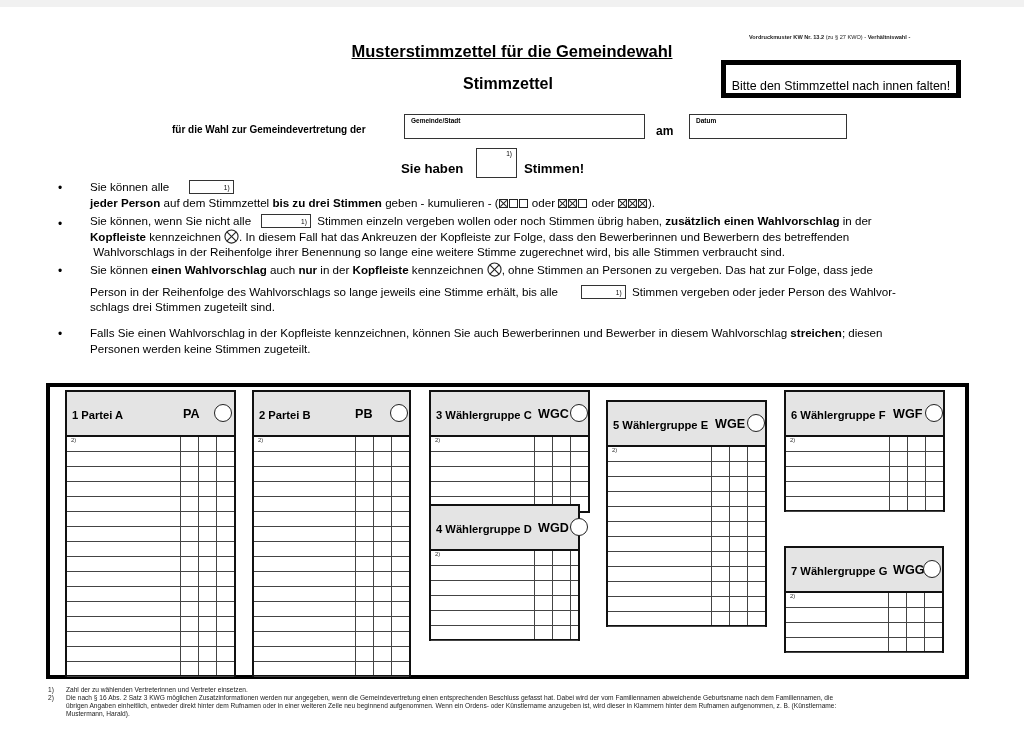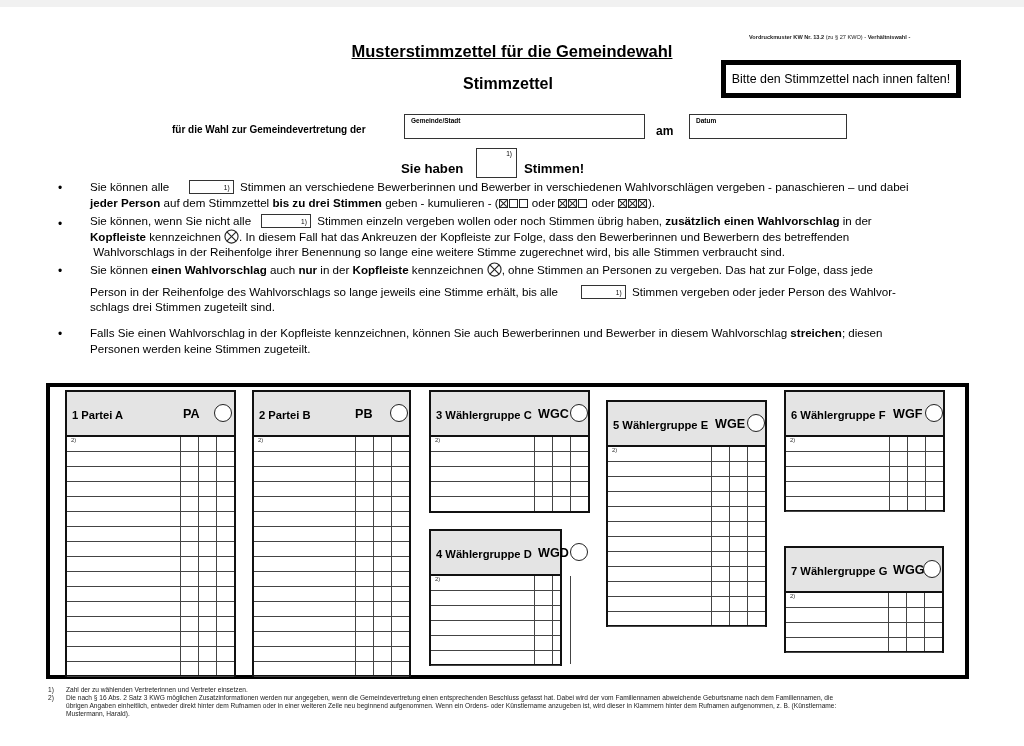--- a/index.html
+++ b/index.html
@@ -3,21 +3,21 @@
 <meta charset="utf-8">
 <style>
   html,body{margin:0;padding:0;}
   body{width:1024px;height:746px;background:#fff;position:relative;overflow:hidden;font-family:"Liberation Sans",sans-serif;color:#000;}
   .topband{position:absolute;left:0;top:0;width:1024px;height:7px;background:#f1f1f1;}
   .abs{position:absolute;}
   .formno{left:749px;top:34px;font-size:5.6px;font-weight:bold;color:#222;white-space:nowrap;}
   .formno .n{font-weight:normal;}
   .title{left:0;width:1024px;top:42px;text-align:center;font-size:16.5px;font-weight:bold;text-decoration:underline;}
   .subtitle{left:420px;width:176px;top:75px;text-align:center;font-size:16px;font-weight:bold;}
-  .foldbox{left:721px;top:60px;width:240px;height:38px;border:5px solid #000;box-sizing:border-box;display:flex;align-items:center;justify-content:center;font-size:12.4px;}
+  .foldbox{left:721px;top:60px;width:240px;height:38px;border:5px solid #000;box-sizing:border-box;display:flex;align-items:flex-end;justify-content:center;font-size:12.4px;}
   .wahlline{left:172px;top:124px;font-size:10px;font-weight:bold;white-space:nowrap;}
   .field{border:1.2px solid #333;box-sizing:border-box;background:#fff;}
   .field .lbl{position:absolute;left:6px;top:2px;font-size:6.5px;font-weight:bold;}
   .gemeinde{left:404px;top:114px;width:241px;height:25px;}
   .am{left:656px;top:124px;font-size:12px;font-weight:bold;}
   .datum{left:689px;top:114px;width:158px;height:25px;}
   .siehaben{left:401px;top:161px;font-size:13.2px;font-weight:bold;}
   .votesbox{left:476px;top:148px;width:41px;height:30px;}
   .sup{position:absolute;right:4px;top:1px;font-size:6.5px;}
   .stimmen{left:524px;top:161px;font-size:13.2px;font-weight:bold;}
@@ -68,21 +68,21 @@
 </div>
 
 <div class="abs siehaben">Sie haben</div>
 <div class="abs field votesbox">
     <span class="sup">1)</span>
   </div>
 <div class="abs stimmen">Stimmen!</div>
 
 <span class="bullet" style="top:181px">•</span>
 <div class="para" style="top:179px">
-  <div><span>Sie können alle</span>&nbsp;&nbsp;&nbsp;&nbsp;&nbsp;&nbsp;<span class="inbox" style="width:45px"><span class="s">1)</span></span>&nbsp;&nbsp;<span>Stimmen an verschiedene Bewerberinnen und Bewerber in verschiedenen Wahlvorschlägen vergeben - panaschieren – und dabei</span></div>
+  <div><span>Sie können alle</span>&nbsp;&nbsp;&nbsp;&nbsp;&nbsp;&nbsp;<span class="inbox" style="width:45px"><span class="s">1)</span></span>&nbsp;&nbsp;</div>
   <div><b>jeder Person</b> <span>auf dem Stimmzettel</span> <b>bis zu drei Stimmen</b> <span>geben - kumulieren - (</span><span><span class="sq x"></span><span class="sq"></span><span class="sq"></span></span> <span>oder</span> <span><span class="sq x"></span><span class="sq x"></span><span class="sq"></span></span> <span>oder</span> <span><span class="sq x"></span><span class="sq x"></span><span class="sq x"></span></span><span>).</span></div>
 </div>
 
 <span class="bullet" style="top:217px">•</span>
 <div class="para" style="top:213px">
   <div><span>Sie können, wenn Sie nicht alle</span>&nbsp;&nbsp;&nbsp;<span class="inbox" style="width:50px"><span class="s">1)</span></span>&nbsp;&nbsp;<span>Stimmen einzeln vergeben wollen oder noch Stimmen übrig haben,</span> <b>zusätzlich einen Wahlvorschlag</b> <span>in der</span></div>
   <div><b>Kopfleiste</b> <span>kennzeichnen</span> <svg class="xcirc" viewBox="0 0 16 16">
         <circle cx="8" cy="8" r="7" fill="none" stroke="#222" stroke-width="1.2"></circle>
         <line x1="3" y1="3" x2="13" y2="13" stroke="#222" stroke-width="1.2"></line>
         <line x1="13" y1="3" x2="3" y2="13" stroke="#222" stroke-width="1.2"></line>
@@ -181,21 +181,21 @@
           <span class="note">2)</span>
         </div>
         <div class="row"></div>
         <div class="row"></div>
         <div class="row"></div>
       <div class="vline" style="left:103px"></div>
       <div class="vline" style="left:121px"></div>
       <div class="vline" style="left:139px"></div>
     </div>
     </div>
-    <div class="party" style="left: 429px; top: 529px; width: 133px; height: 137px;">
+    <div class="party" style="left: 429px; top: 504px; width: 151px; height: 137px;">
     <div class="phead">
       <span class="pname">4 Wählergruppe D</span>
       <span class="pabbr" style="left:107px">WGD</span>
       <span class="pcircle" style="left:139px"></span>
     </div>
     <div class="rows">
       <div class="row">
           <span class="note">2)</span>
         </div>
         <div class="row"></div>

